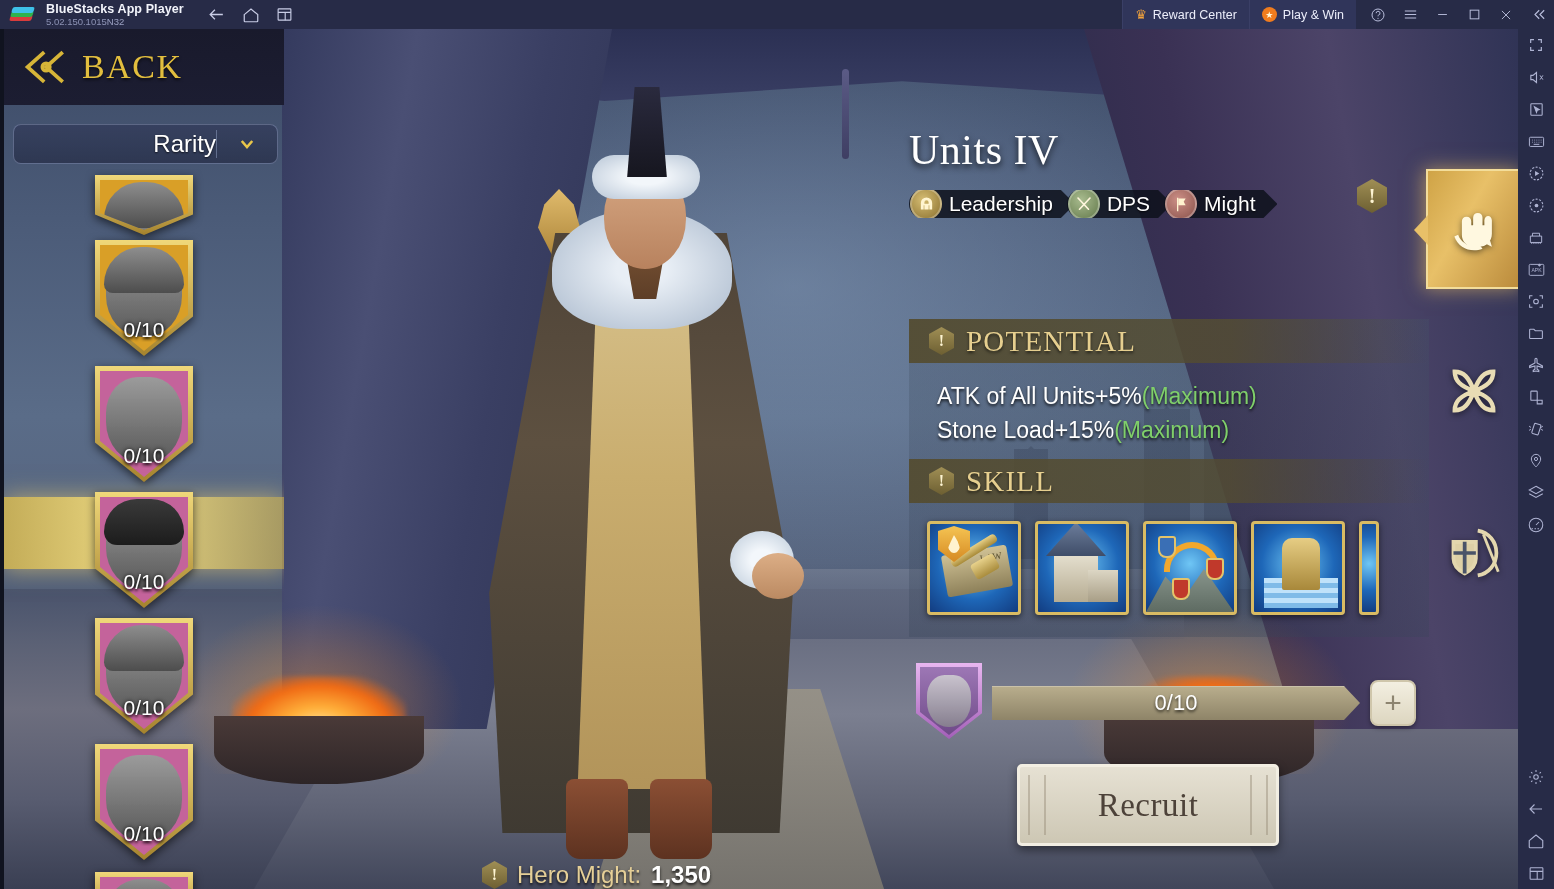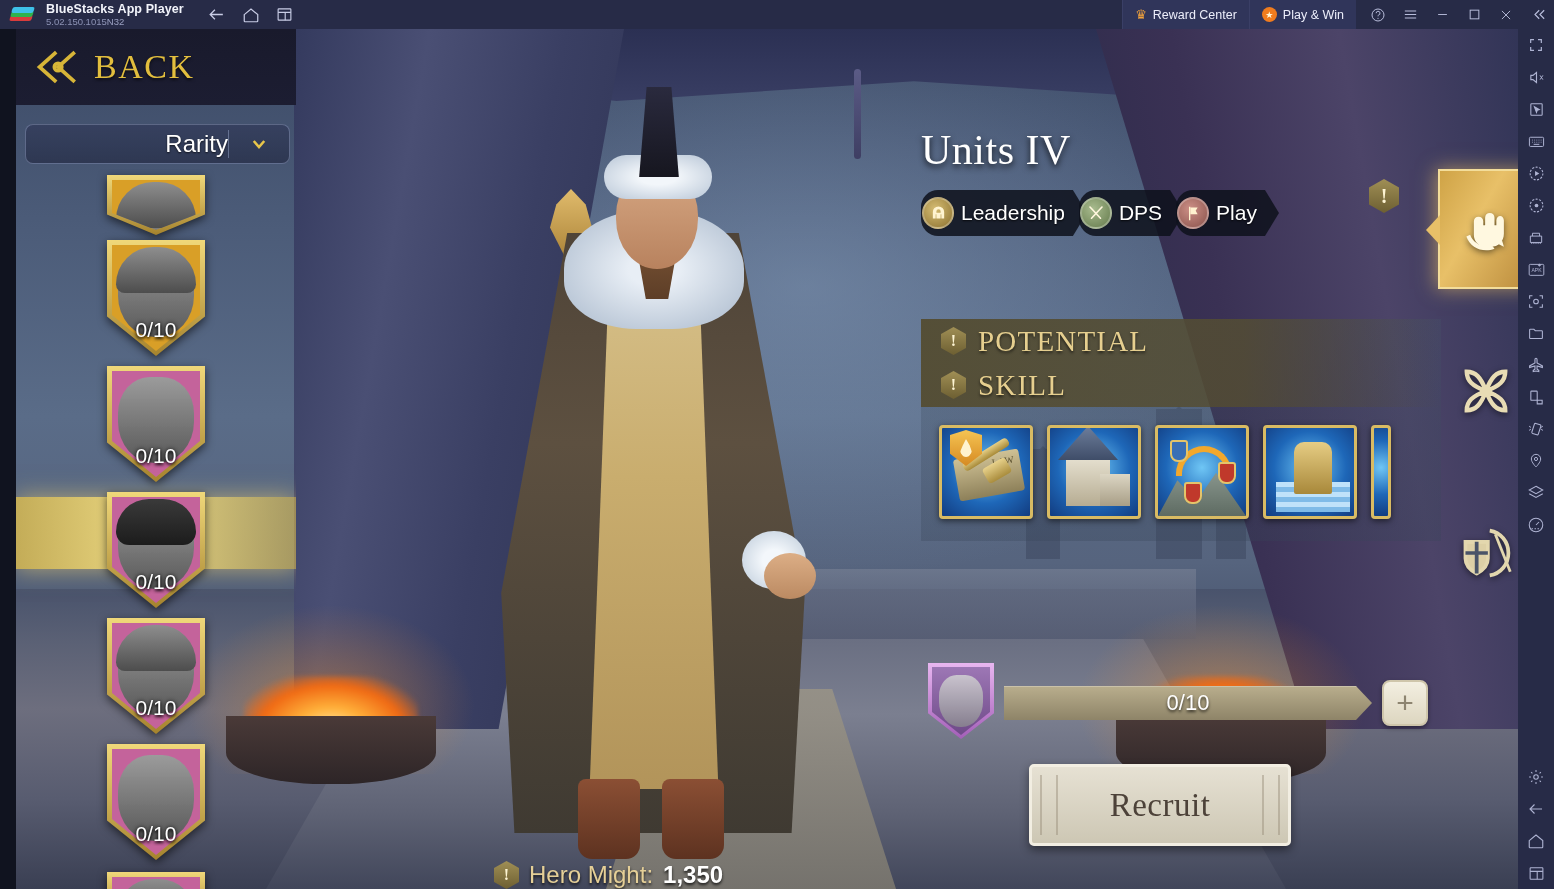--- a/index.html
+++ b/index.html
@@ -43,21 +43,21 @@
     color: #fff6d8; font-size: 9px;
   }
   .tb-sys { display: flex; align-items: center; margin-left: 6px; }
   .tb-sysbtn {
     width: 32px; height: 29px; display: flex; align-items: center; justify-content: center;
     color: #b9bedc; cursor: pointer;
   }
 
   
   .game {
-    position: absolute; top: 29px; left: 16px; width: 1518px; height: 860px;
+    position: absolute; top: 29px; left: 4px; width: 1518px; height: 860px;
     overflow: hidden;
     background:
       radial-gradient(ellipse 700px 420px at 52% 30%, rgba(150,175,205,.40), rgba(150,175,205,0) 70%),
       linear-gradient(#3c4a66 0%, #4b5b78 22%, #5a6c88 45%, #56647e 62%, #3d4760 80%, #2d3347 100%);
   }
   
   .skyline { position: absolute; left: 0; bottom: 330px; width: 100%; height: 220px; opacity: .30; }
   .spire { position: absolute; bottom: 0; background: #2a3148; }
   .spire:after {
     content: ''; position: absolute; left: 50%; transform: translateX(-50%);
@@ -266,21 +266,21 @@
     display: flex; align-items: center; gap: 9px;
     color: #ffffff; font-size: 26px; text-shadow: 0 2px 4px rgba(0,0,0,.75);
   }
   .flag-ico { width: 22px; height: 30px; color: #fff; }
   .hero-name {
     color: #ffffff; font-family: "Liberation Serif", serif; font-size: 42px;
     margin-top: 2px; letter-spacing: .5px; text-shadow: 0 3px 6px rgba(0,0,0,.8);
   }
   .tags { display: flex; align-items: center; margin-top: 16px; }
   .tag {
-    position: relative; height: 46px; display: flex; align-items: center;
+    position: relative; height: 28px; display: flex; align-items: center;
     background: rgba(14,18,28,.86); padding-right: 22px; margin-right: -8px;
     clip-path: polygon(0 0, calc(100% - 14px) 0, 100% 50%, calc(100% - 14px) 100%, 0 100%);
     border-radius: 17px 0 0 17px;
   }
   .tag-ico {
     width: 32px; height: 32px; border-radius: 50%; margin: 0 7px 0 1px;
     display: flex; align-items: center; justify-content: center;
     border: 2px solid rgba(255,255,255,.28); flex: none;
   }
   .tag-lbl { color: #fff; font-size: 21px; text-shadow: 0 1px 2px rgba(0,0,0,.8); white-space: nowrap; }
@@ -707,33 +707,41 @@
           </span>
           <span class="tag-lbl">DPS</span>
         </div>
         <div class="tag">
           <span class="tag-ico" style="background:radial-gradient(circle at 40% 35%,#cc8f86,#8a534c)">
             <svg width="16" height="17" viewBox="0 0 24 24" fill="#fff2cf">
               <path d="M6 2h2v20H6z"></path>
                 <path d="M8 3h11l-3 5 3 5H8z"></path>
               </svg>
           </span>
-          <span class="tag-lbl">Play</span>
+          <span class="tag-lbl">Might</span>
         </div>
       </div>
 
       <div class="info-badge-top">
         <div class="hex-badge">!</div>
       </div>
     </div>
 
     <div class="stat-panel">
       <div class="sect-head">
         <span class="hex-badge sm">!</span>
         <span class="sect-title">POTENTIAL</span>
+      </div>
+      <div class="potential-lines">
+        <div class="pl">
+          <span>ATK of All Units+5%</span><span class="max">(Maximum)</span>
+        </div>
+        <div class="pl">
+          <span>Stone Load+15%</span><span class="max">(Maximum)</span>
+        </div>
       </div>
 
       <div class="sect-head">
         <span class="hex-badge sm">!</span>
         <span class="sect-title">SKILL</span>
       </div>
       <div class="skills">
         <div class="skill">
           <div class="sk-book"></div>
             <div class="sk-gavel"></div>

